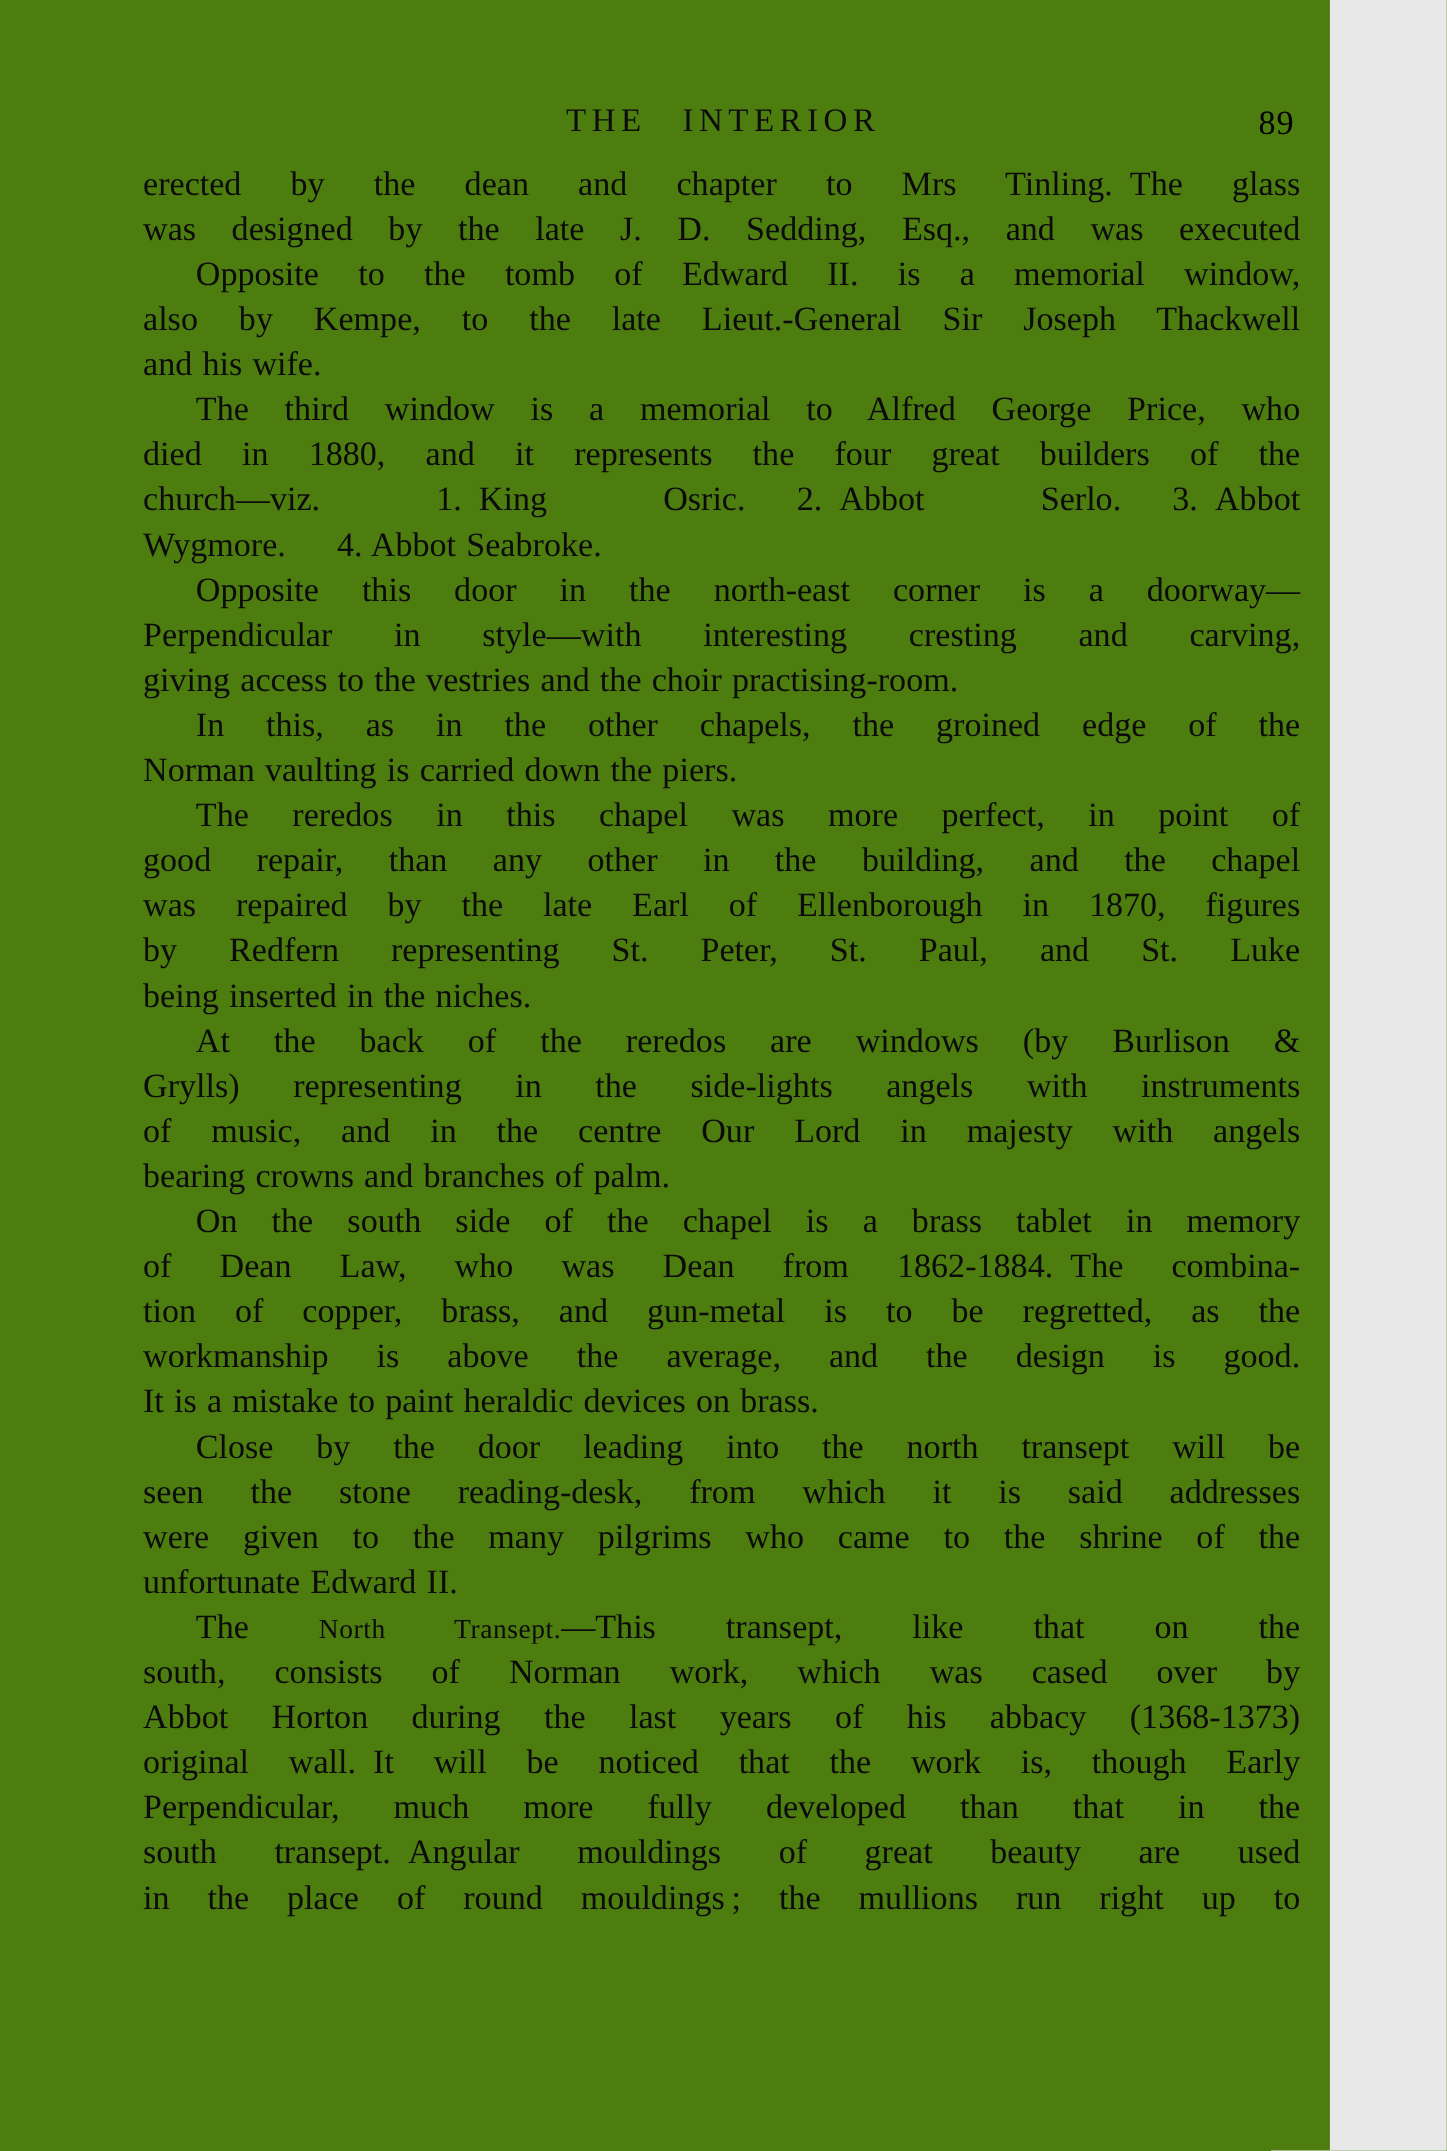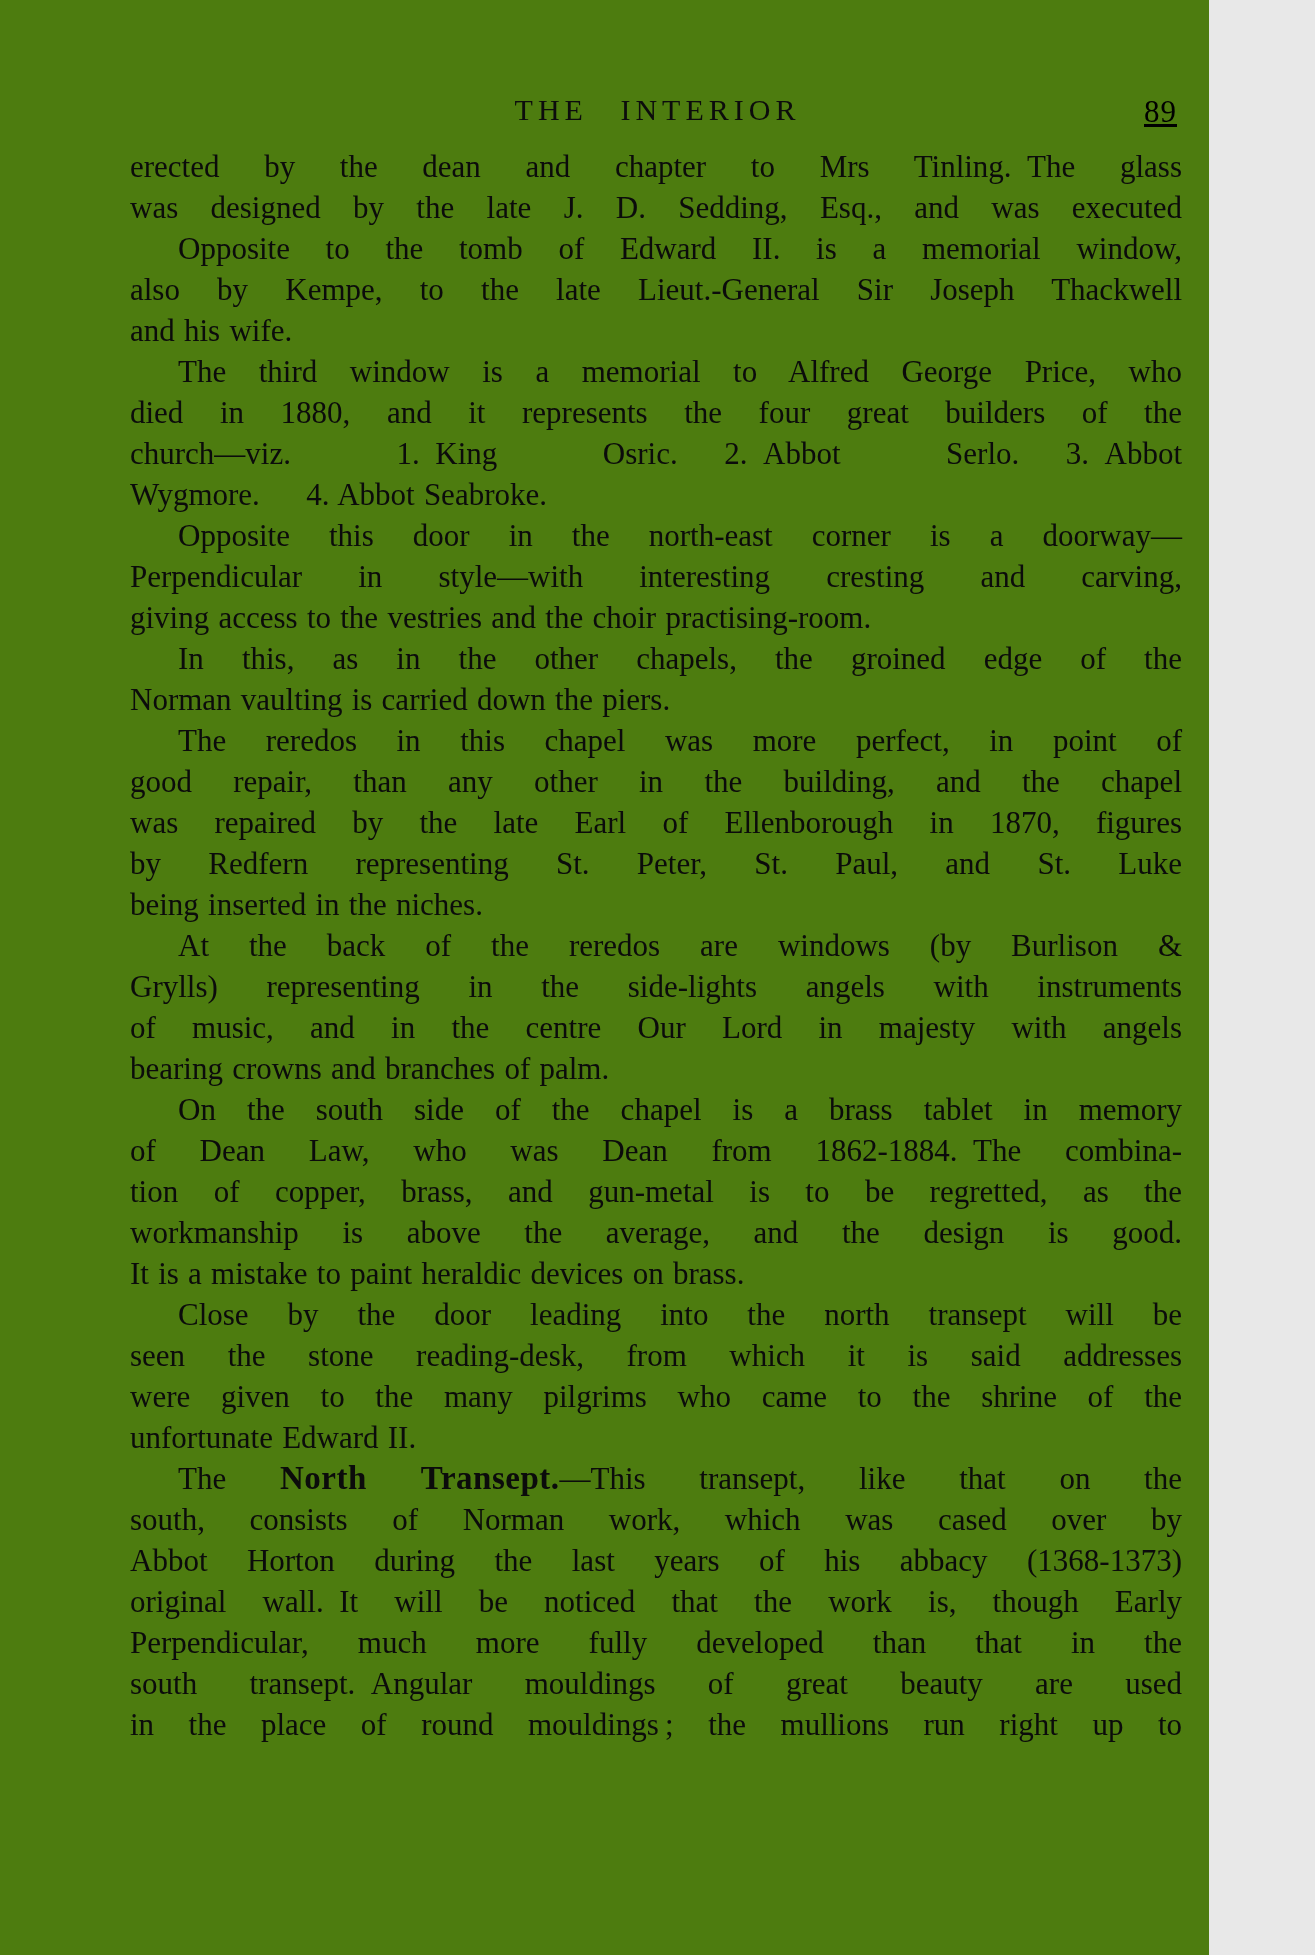--- a/index.html
+++ b/index.html
@@ -18,42 +18,41 @@
     position:absolute;top:0;left:0;width:100%;
     text-align:center;
     font-size:30px;line-height:40px;
     letter-spacing:5px;word-spacing:20px;
     color:#0c0c0c;
   }
   .page-number{
     position:absolute;top:2px;right:138px;
     font-size:31px;line-height:40px;
     letter-spacing:1px;
-    text-decoration:underline;
   }
   .text-block{
     position:absolute;left:130px;top:146px;width:1052px;
   }
   .line{
     font-size:31px;line-height:41px;height:41px;
     text-align:justify;
     text-align-last:justify;
     word-spacing:1.5px;
     white-space:normal;
     color:#0b0b0b;
   }
   .para-end{
     text-align-last:left;
   }
   .indent{
     text-indent:48px;
   }
   .bold-head{
-    font-weight:bold;
-    font-size:33px;
+    font-weight:normal;
+    font-size:25px;
     letter-spacing:0.5px;
   }
 </style>
 </head>
 <body>
 
 <div class="page">
 
   <div class="running-header">
     <div class="header-title">THE INTERIOR</div>

